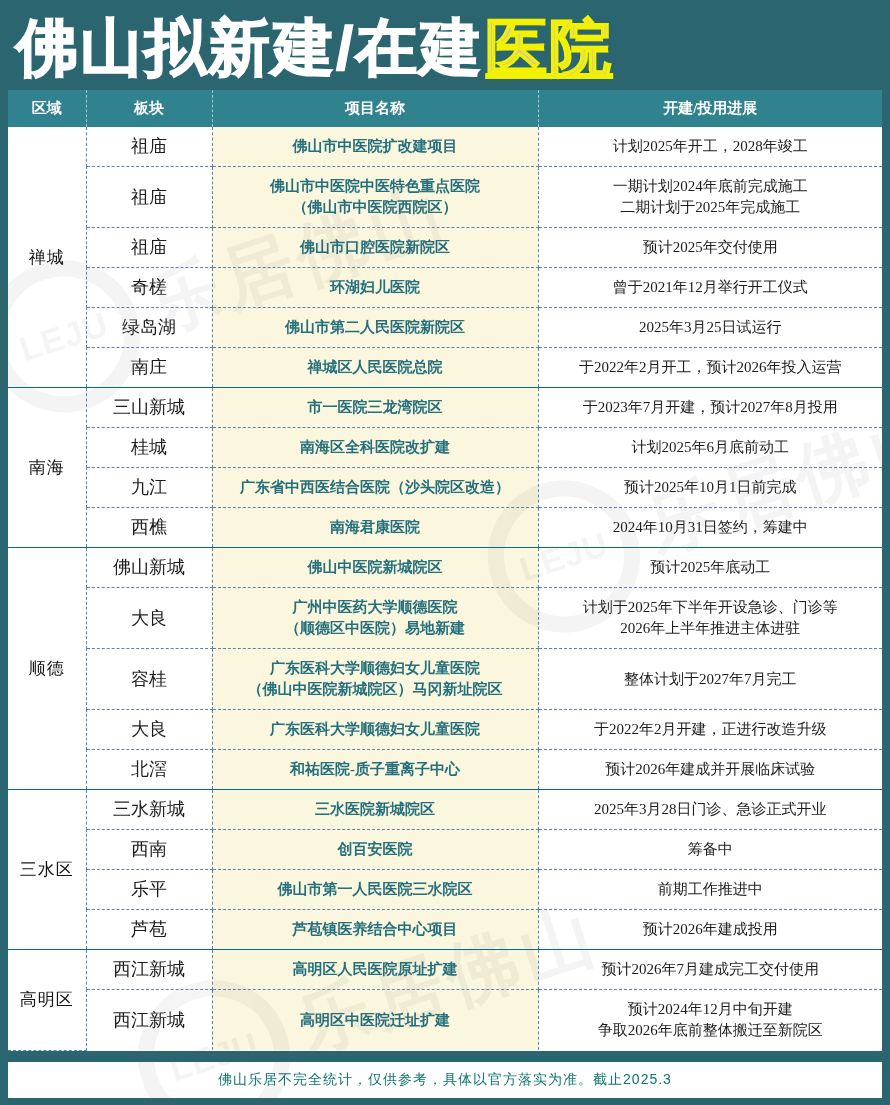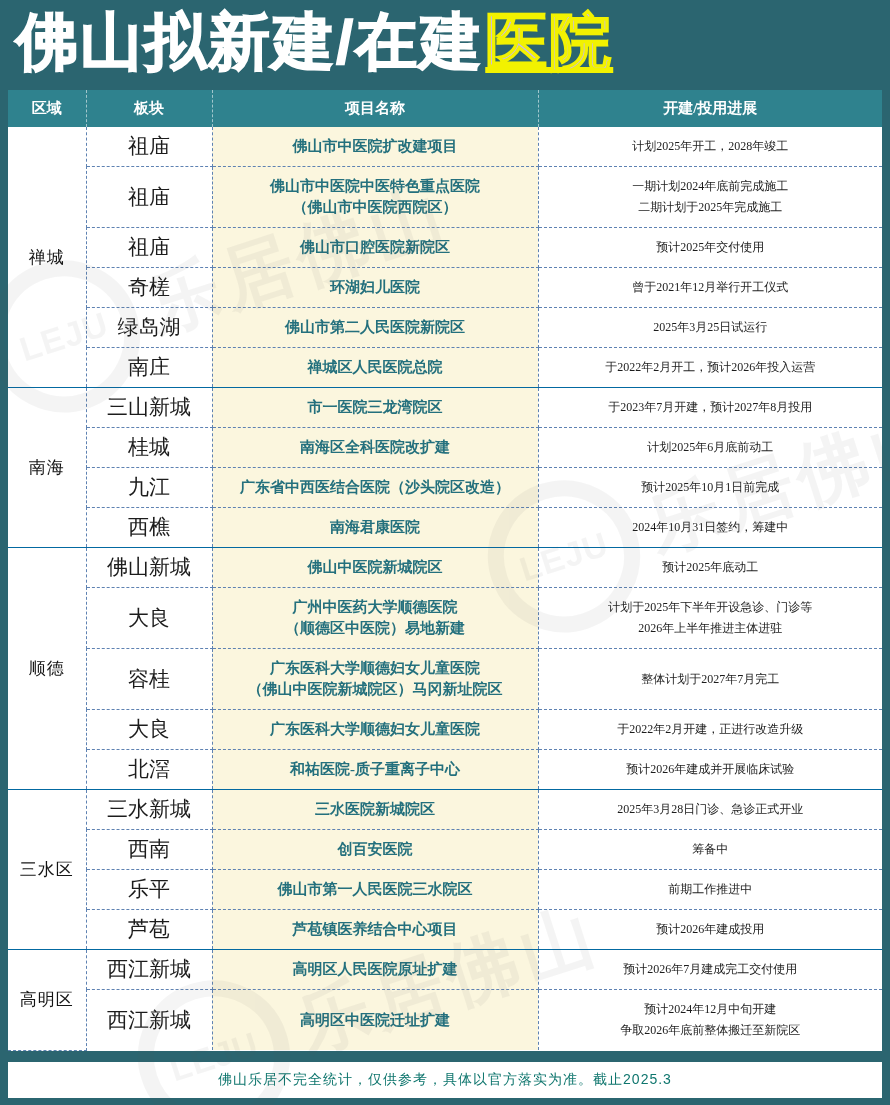--- a/index.html
+++ b/index.html
@@ -7,21 +7,21 @@
     width:890px;height:1105px;
     background:#2B6570;
     font-family:"Liberation Sans","DejaVu Sans",sans-serif;
     position:relative;overflow:hidden;
   }
   .page{width:890px;height:1105px;display:flex;flex-direction:column;position:relative;}
 
   
   .title{
     flex:0 0 90px;
-    display:flex;align-items:flex-start;
+    display:flex;align-items:flex-end;
     padding-left:16px;
     font-size:62px;font-weight:900;letter-spacing:2px;
     color:#ffffff;
     white-space:nowrap;
     -webkit-text-stroke:1.5px #ffffff;
   }
   .title .hl{
     color:#c4b5fd;
     -webkit-text-stroke:1.5px #F2F200;
     margin-left:2px;
@@ -53,25 +53,25 @@
   tbody td{
     border:1px dashed #5E82B2;
     font-size:15px;color:#1c1c1c;
     text-align:center;vertical-align:middle;
     padding:9px 8px;line-height:21px;
     background:#ffffff;
   }
   tbody td.region{
     font-size:17px;color:#141414;border-left:none;letter-spacing:1px;
   }
-  tbody td.plate{font-size:21px;}
+  tbody td.plate{font-size:18px;}
   tbody td.project{
     background:#FBF6DE;color:#24707D;font-weight:600;
   }
-  tbody td.progress{border-right:none;font-size:12px;}
+  tbody td.progress{border-right:none;font-size:15px;}
   tbody tr.sec-first td{border-top:1px solid #0369a1;}
   tbody tr:first-child td{border-top:none;}
   tbody tr:last-child td{border-bottom:none;}
 
   
   .footer{
     margin:3px 8px 7px;margin-top:auto;
     flex:0 0 36px;
     background:#ffffff;
     display:flex;align-items:center;justify-content:center;

